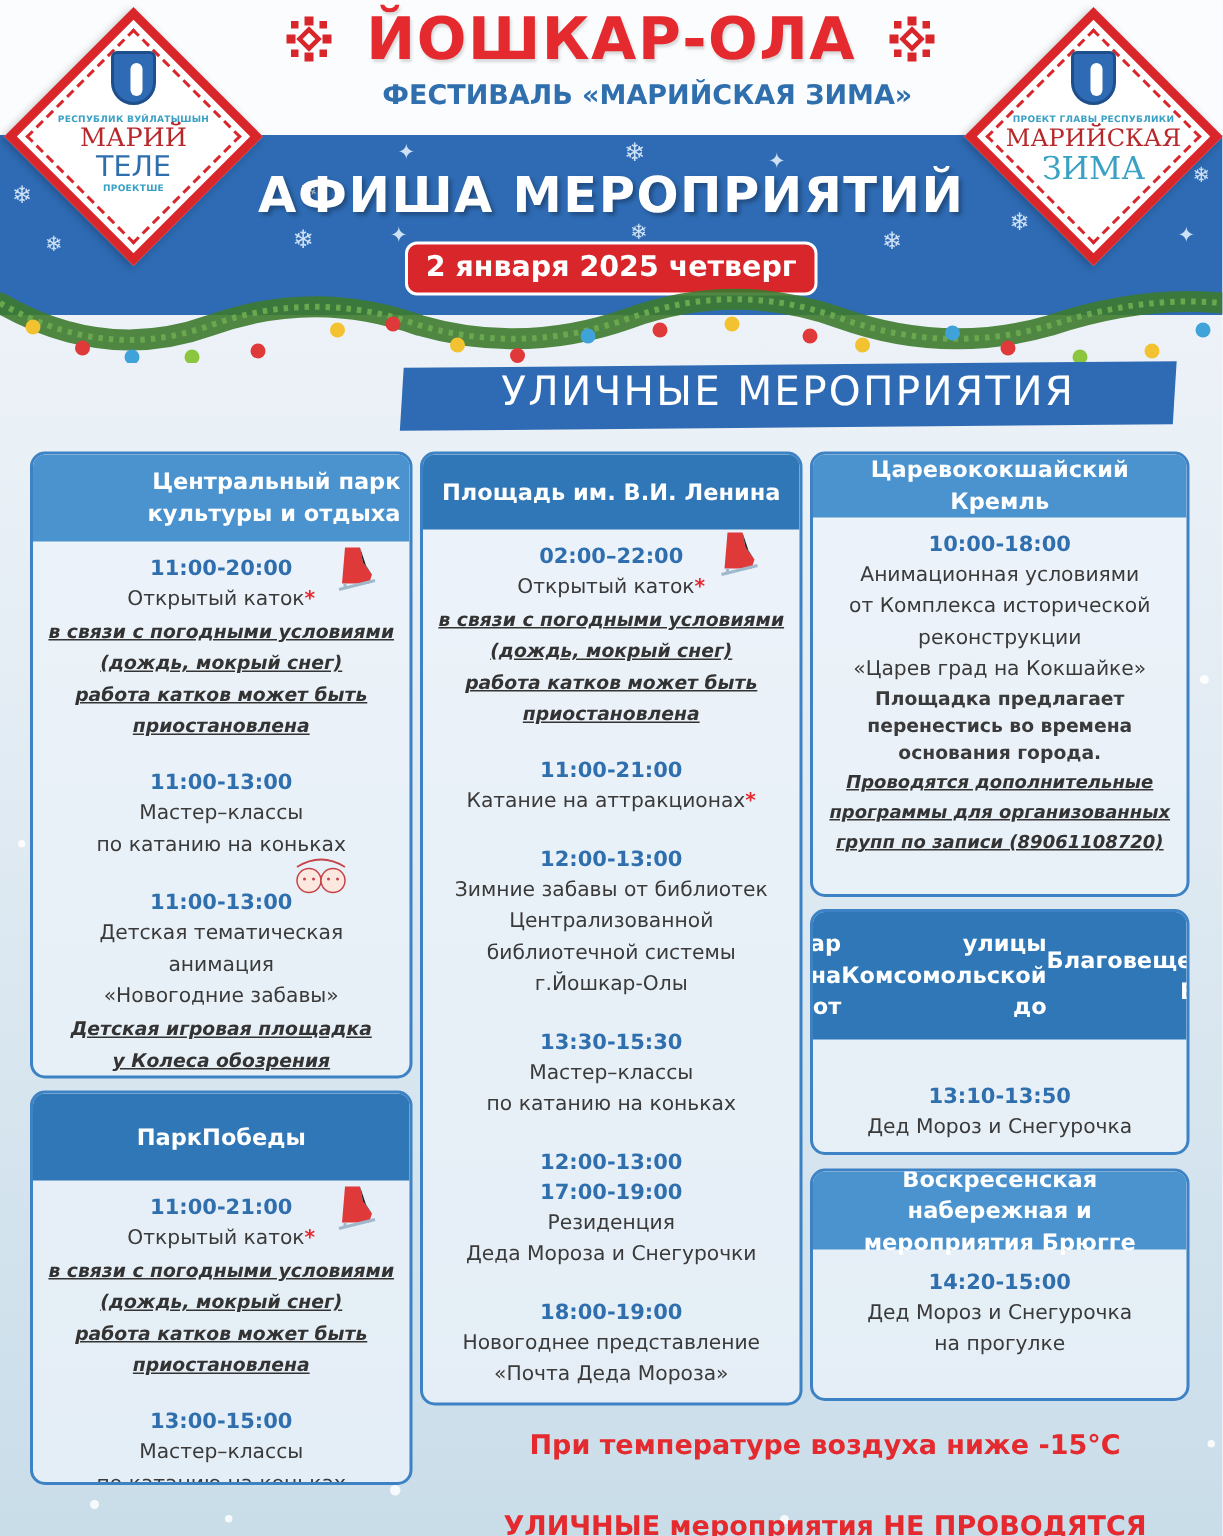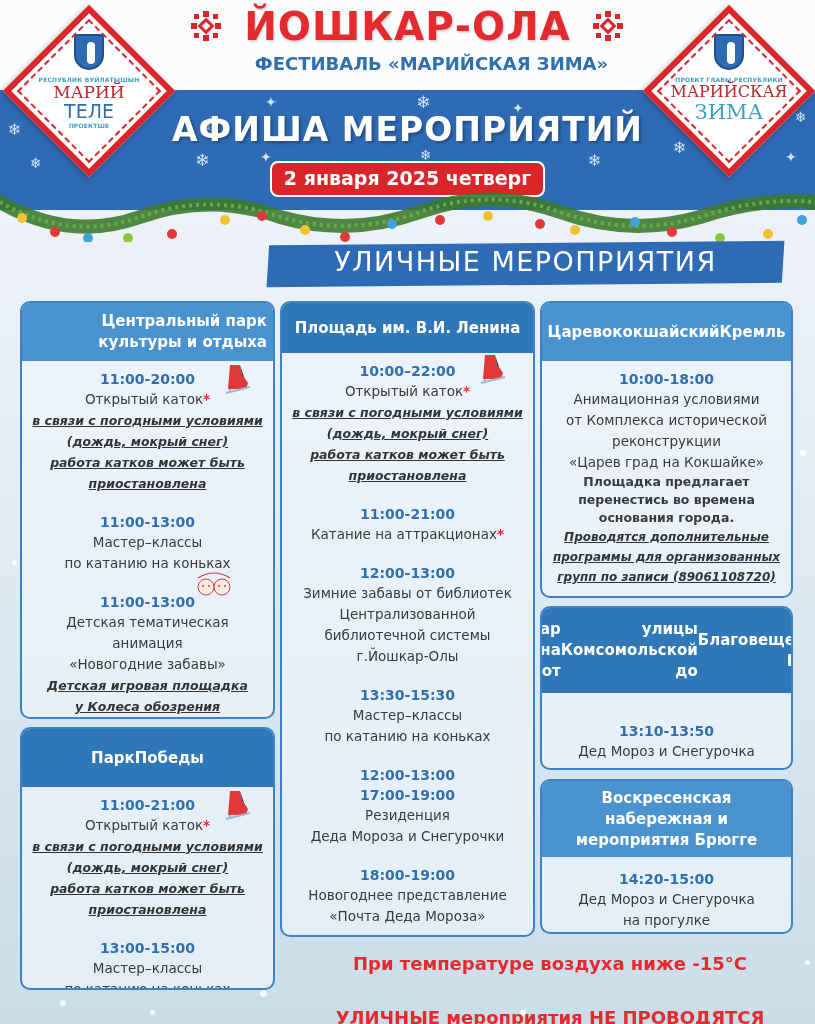--- a/index.html
+++ b/index.html
@@ -280,21 +280,21 @@
       <div class="line">Мастер–классы</div>
       <div class="line">по катанию на коньках</div>
     </div>
   </div>
 </div>
 
 <div class="card" style="left:280px;top:301px;width:255px;height:636px">
   <div class="card-header dark" style="height:50px">Площадь им. В.И. Ленина</div>
   <div class="card-body">
     <div class="event">
-      <div class="time">10:00–22:00</div>
+      <div class="time">02:00–22:00</div>
       <div class="line"><span>Открытый каток</span><span class="asterisk">*</span></div>
       <div class="note">в связи с погодными условиями</div>
       <div class="note">(дождь, мокрый снег)</div>
       <div class="note">работа катков может быть</div>
       <div class="note">приостановлена</div>
       <svg class="skate" style="left:195px;top:-8px" viewBox="0 0 30 34">
         <path d="M8 2 L18 2 L20 12 L26 20 L24 26 L6 26 Z" fill="#e0393a"></path>
           <path d="M18 2 L20 12 L26 20 L22 14 Z" fill="#222"></path>
         <path d="M4 30 L28 24" stroke="#9fb8cc" stroke-width="2"></path>
           <path d="M8 26 L8 29 M20 26 L20 27" stroke="#9fb8cc" stroke-width="2"></path>
@@ -324,21 +324,21 @@
     </div>
     <div class="event">
       <div class="time">18:00-19:00</div>
       <div class="line">Новогоднее представление</div>
       <div class="line">«Почта Деда Мороза»</div>
     </div>
   </div>
 </div>
 
 <div class="card" style="left:540px;top:301px;width:253px;height:297px">
-  <div class="card-header" style="height:58px;">
+  <div class="card-header" style="height:42px;flex-direction:column">
     <span>Царевококшайский</span>
     <span>Кремль</span>
   </div>
   <div class="card-body">
     <div class="event" style="margin-bottom:0">
       <div class="time">10:00-18:00</div>
       <div class="line">Анимационная условиями</div>
       <div class="line">от Комплекса исторической</div>
       <div class="line">реконструкции</div>
       <div class="line">«Царев град на Кокшайке»</div>
@@ -361,21 +361,21 @@
   <div class="card-body" style="padding-top:28px">
     <div class="event">
       <div class="time">13:10-13:50</div>
       <div class="line">Дед Мороз и Снегурочка</div>
       <div class="line">на прогулке</div>
     </div>
   </div>
 </div>
 
 <div class="card" style="left:540px;top:779px;width:253px;height:155px">
-  <div class="card-header" style="height:76px;flex-direction:column">
+  <div class="card-header" style="height:52px;flex-direction:column">
     <span>Воскресенская</span>
     <span>набережная и</span>
     <span>мероприятия Брюгге</span>
   </div>
   <div class="card-body" style="padding-top:12px">
     <div class="event">
       <div class="time">14:20-15:00</div>
       <div class="line">Дед Мороз и Снегурочка</div>
       <div class="line">на прогулке</div>
     </div>

